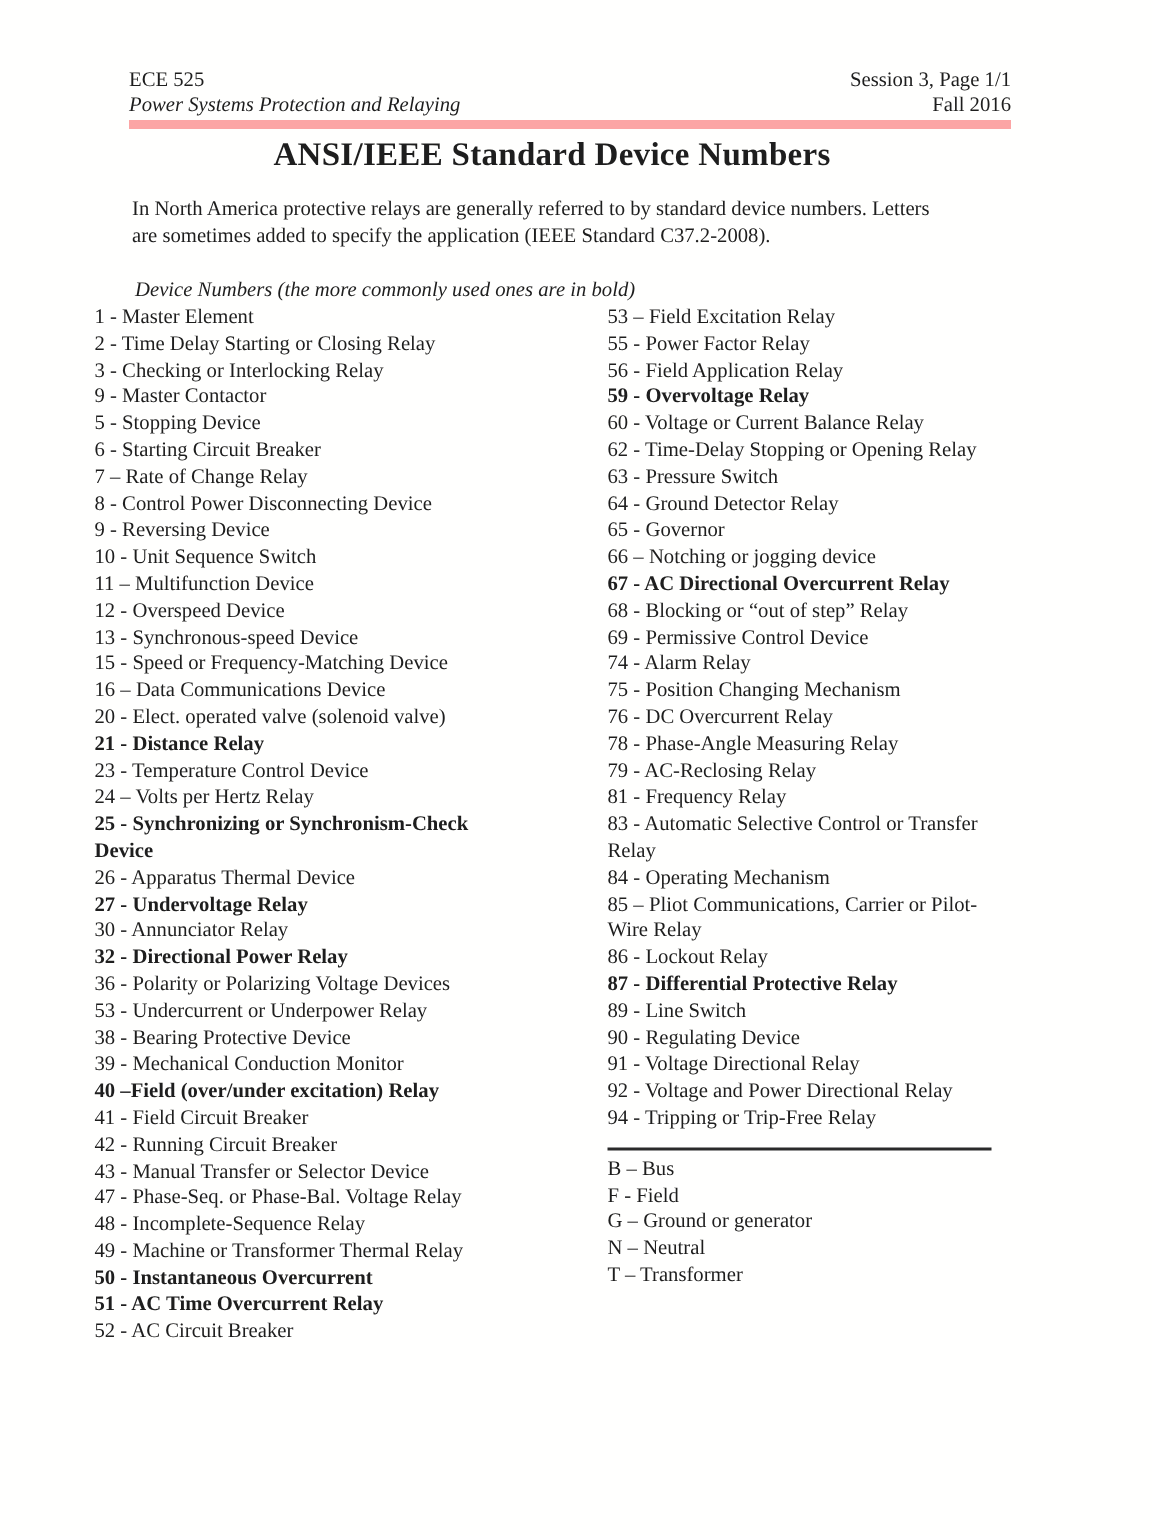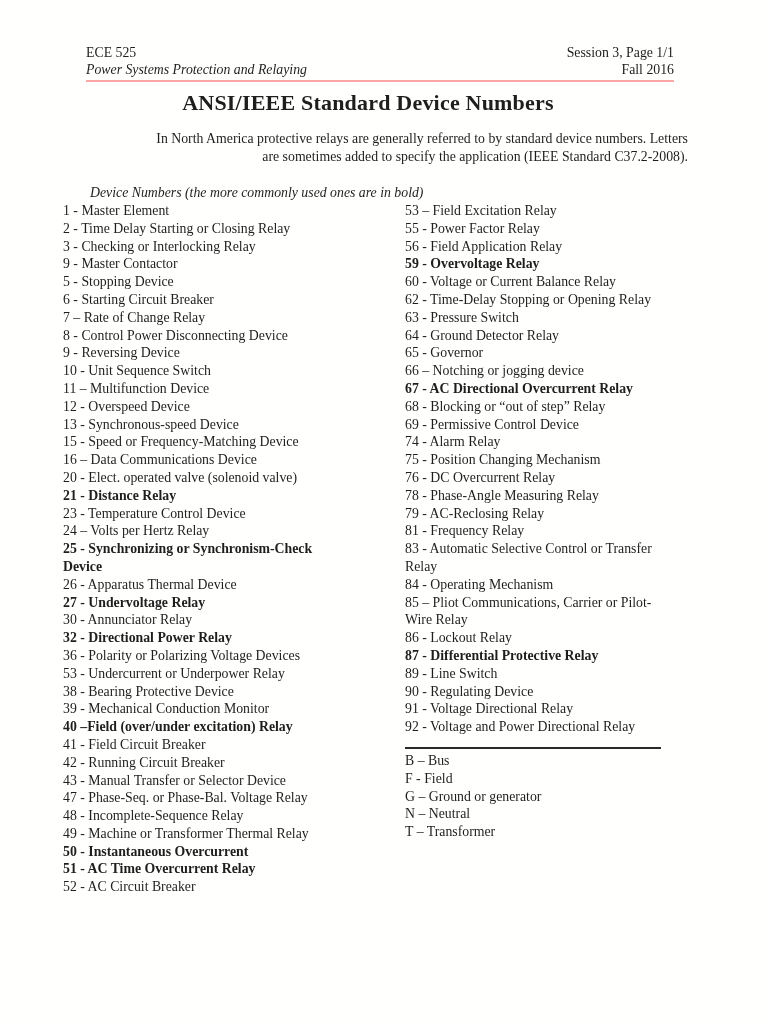--- a/index.html
+++ b/index.html
@@ -3,31 +3,31 @@
 <meta charset="utf-8">
 <style>
   html, body { margin:0; padding:0; background:#ffffff; }
   .page {
     position:relative; width:768px; height:1024px; background:#fffffe;
     font-family:"Liberation Serif","DejaVu Serif",serif; color:#1e1e1e;
     overflow:hidden;
   }
   .header {
     position:absolute; top:45px; left:86px; width:588px;
-    border-bottom:2px solid #fca5a5; padding-bottom:2px;
+    border-bottom:6px solid #fca5a5; padding-bottom:2px;
   }
   .hrow { display:flex; justify-content:space-between; font-size:13.8px; line-height:16.5px; }
   .course-title { font-style:italic; }
   .doc-title {
     position:absolute; top:90px; left:60px; width:616px; margin:0;
     text-align:center; font-size:22px; font-weight:700; letter-spacing:0.2px;
   }
   .intro {
     position:absolute; top:130px; left:88px; width:600px; margin:0;
-    font-size:13.8px; line-height:17.6px; white-space:pre-line;text-align:right;
+    font-size:13.8px; line-height:17.6px; white-space:pre-line;
   }
   .list-heading {
     position:absolute; top:185px; left:90px;
     font-weight:400; font-style:italic; font-size:13.8px;
   }
   .col { position:absolute; top:202px; font-size:13.8px; line-height:17.8px; }
   .col-left  { left:63px;  width:325px; }
   .col-right { left:405px; width:282px; }
   .device-item { white-space:pre-line; }
   .bold { font-weight:700; }
@@ -126,20 +126,21 @@
 Relay</div>
         <div class="device-item">84 - Operating Mechanism</div>
         <div class="device-item">85 – Pliot Communications, Carrier or Pilot-
 Wire Relay</div>
         <div class="device-item">86 - Lockout Relay</div>
         <div class="device-item bold">87 - Differential Protective Relay</div>
         <div class="device-item">89 - Line Switch</div>
         <div class="device-item">90 - Regulating Device</div>
         <div class="device-item">91 - Voltage Directional Relay</div>
         <div class="device-item">92 - Voltage and Power Directional Relay</div>
+        <div class="device-item">94 - Tripping or Trip-Free Relay</div>
       </div>
     <div class="suffix-separator"></div>
     <div>
         <div class="suffix-item">B – Bus</div>
         <div class="suffix-item">F - Field</div>
         <div class="suffix-item">G – Ground or generator</div>
         <div class="suffix-item">N – Neutral</div>
         <div class="suffix-item">T – Transformer</div>
       </div>
   </div>

